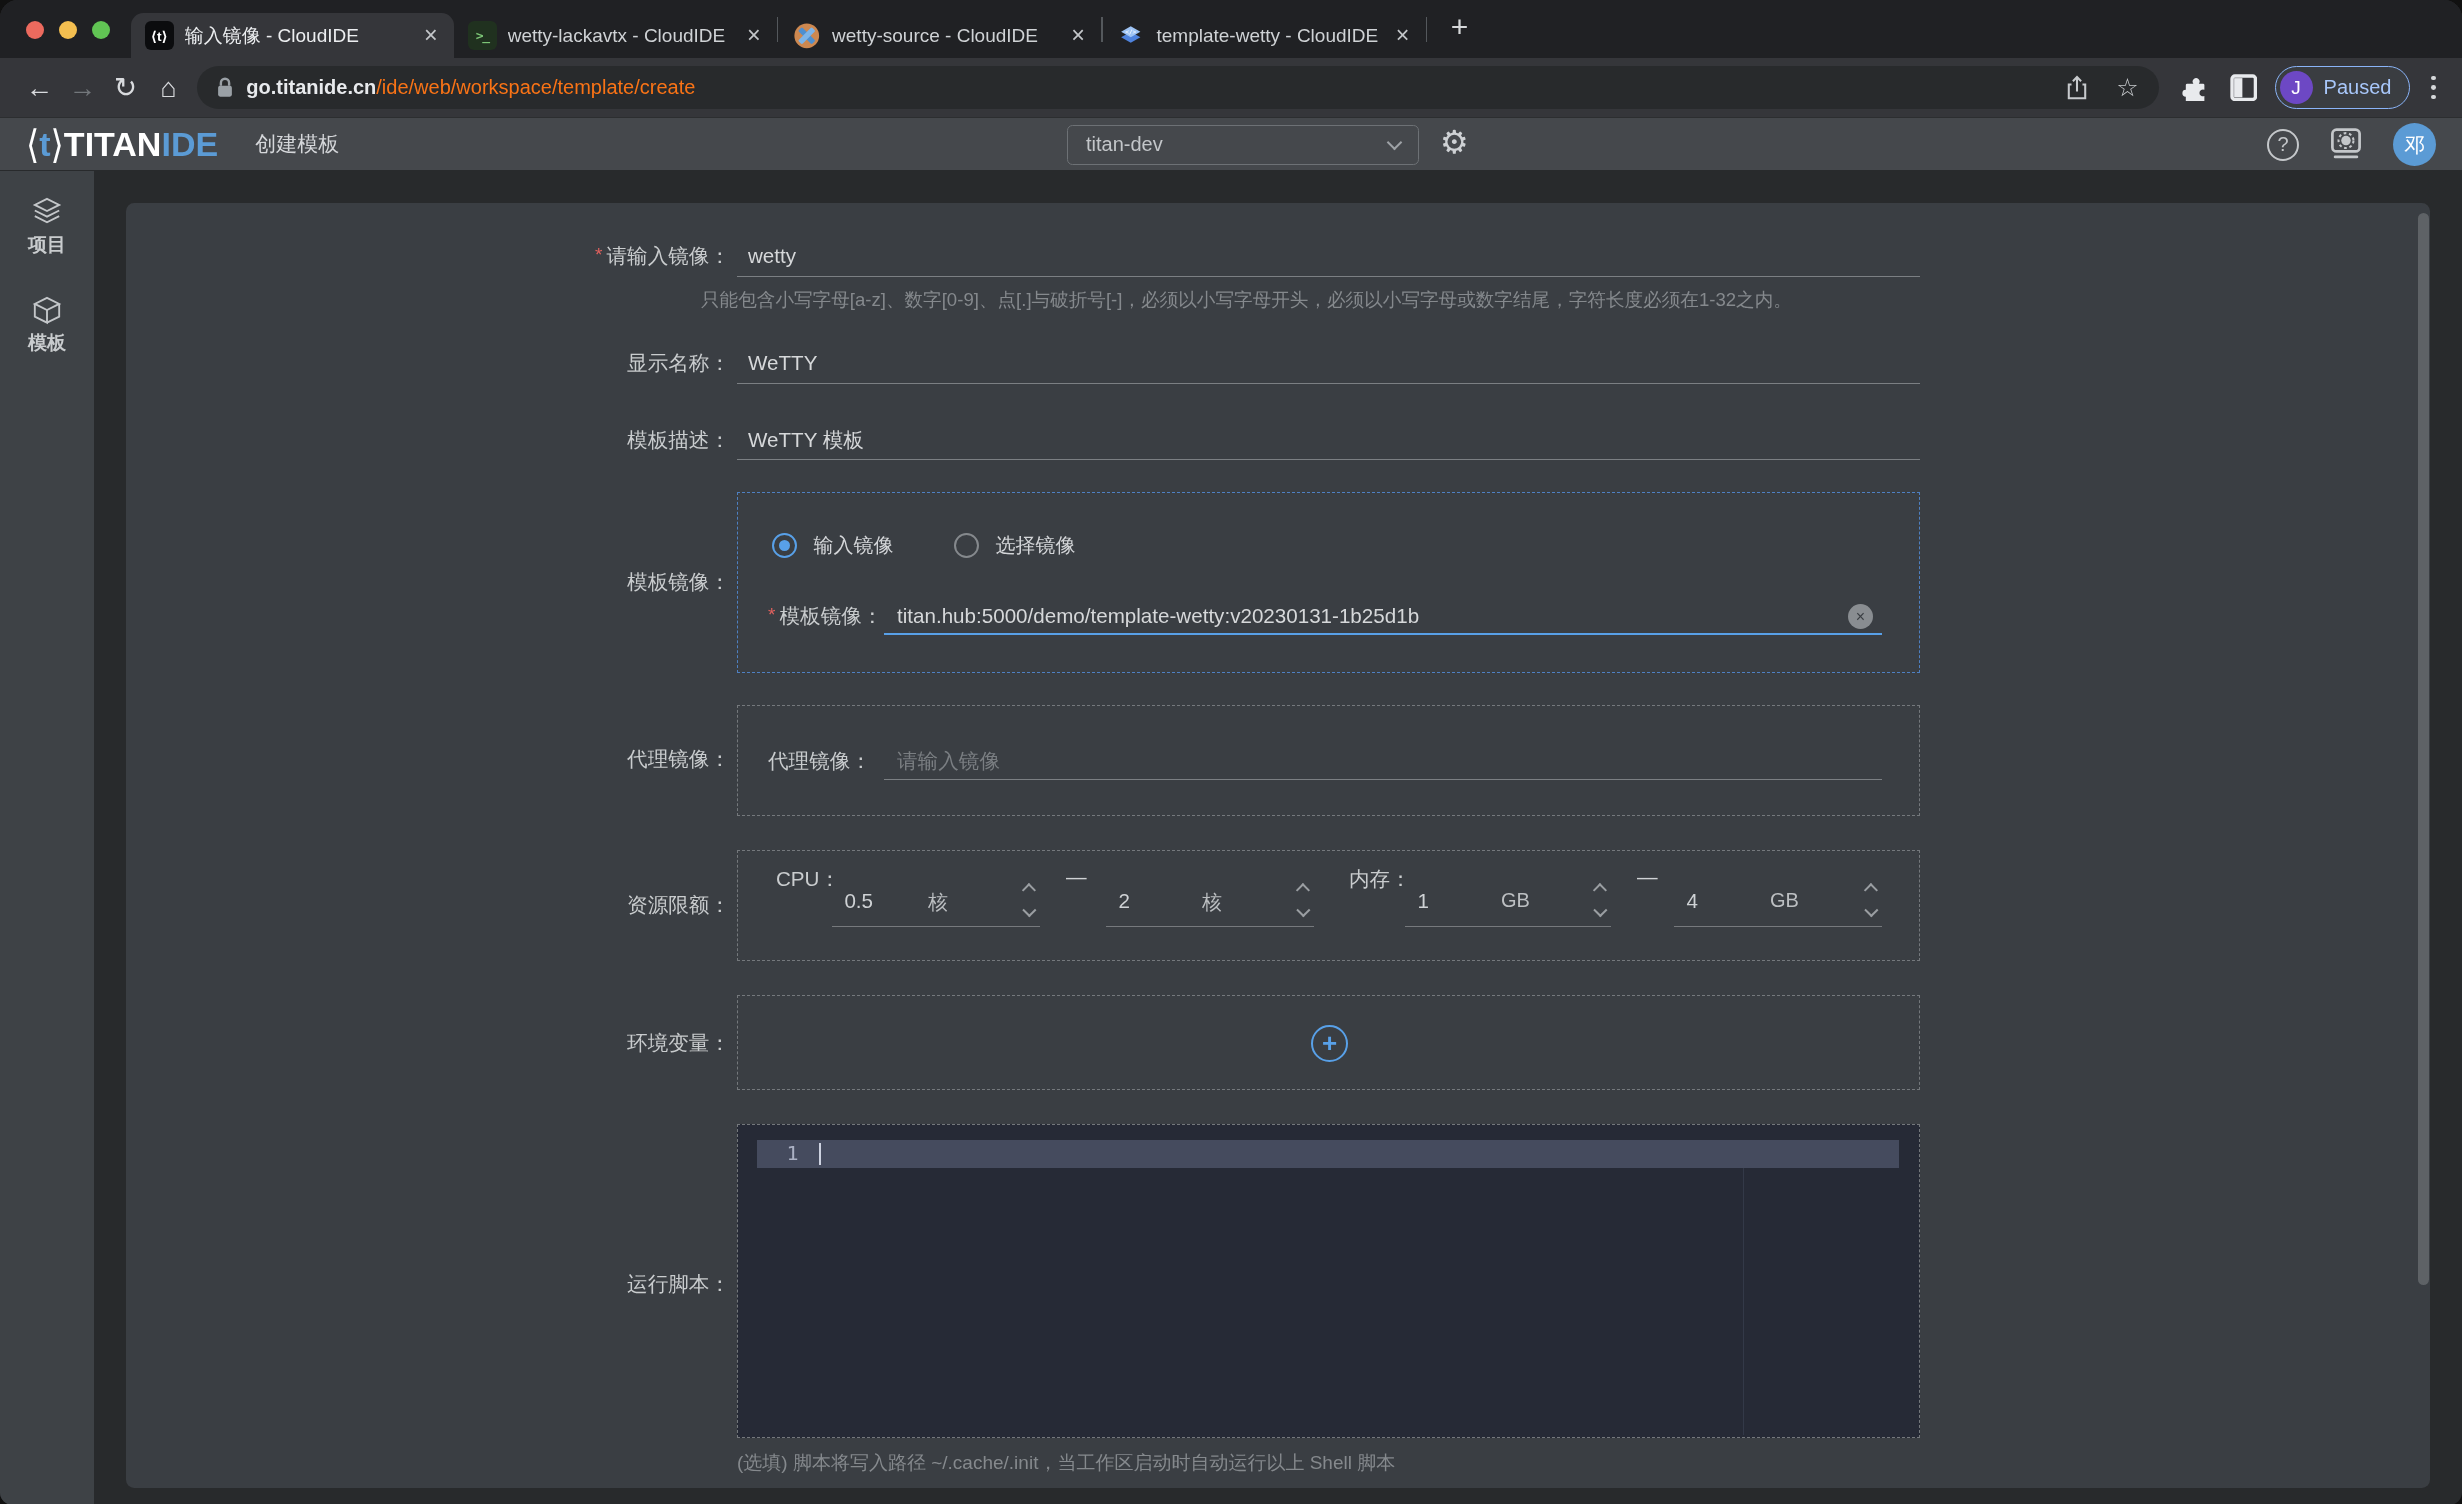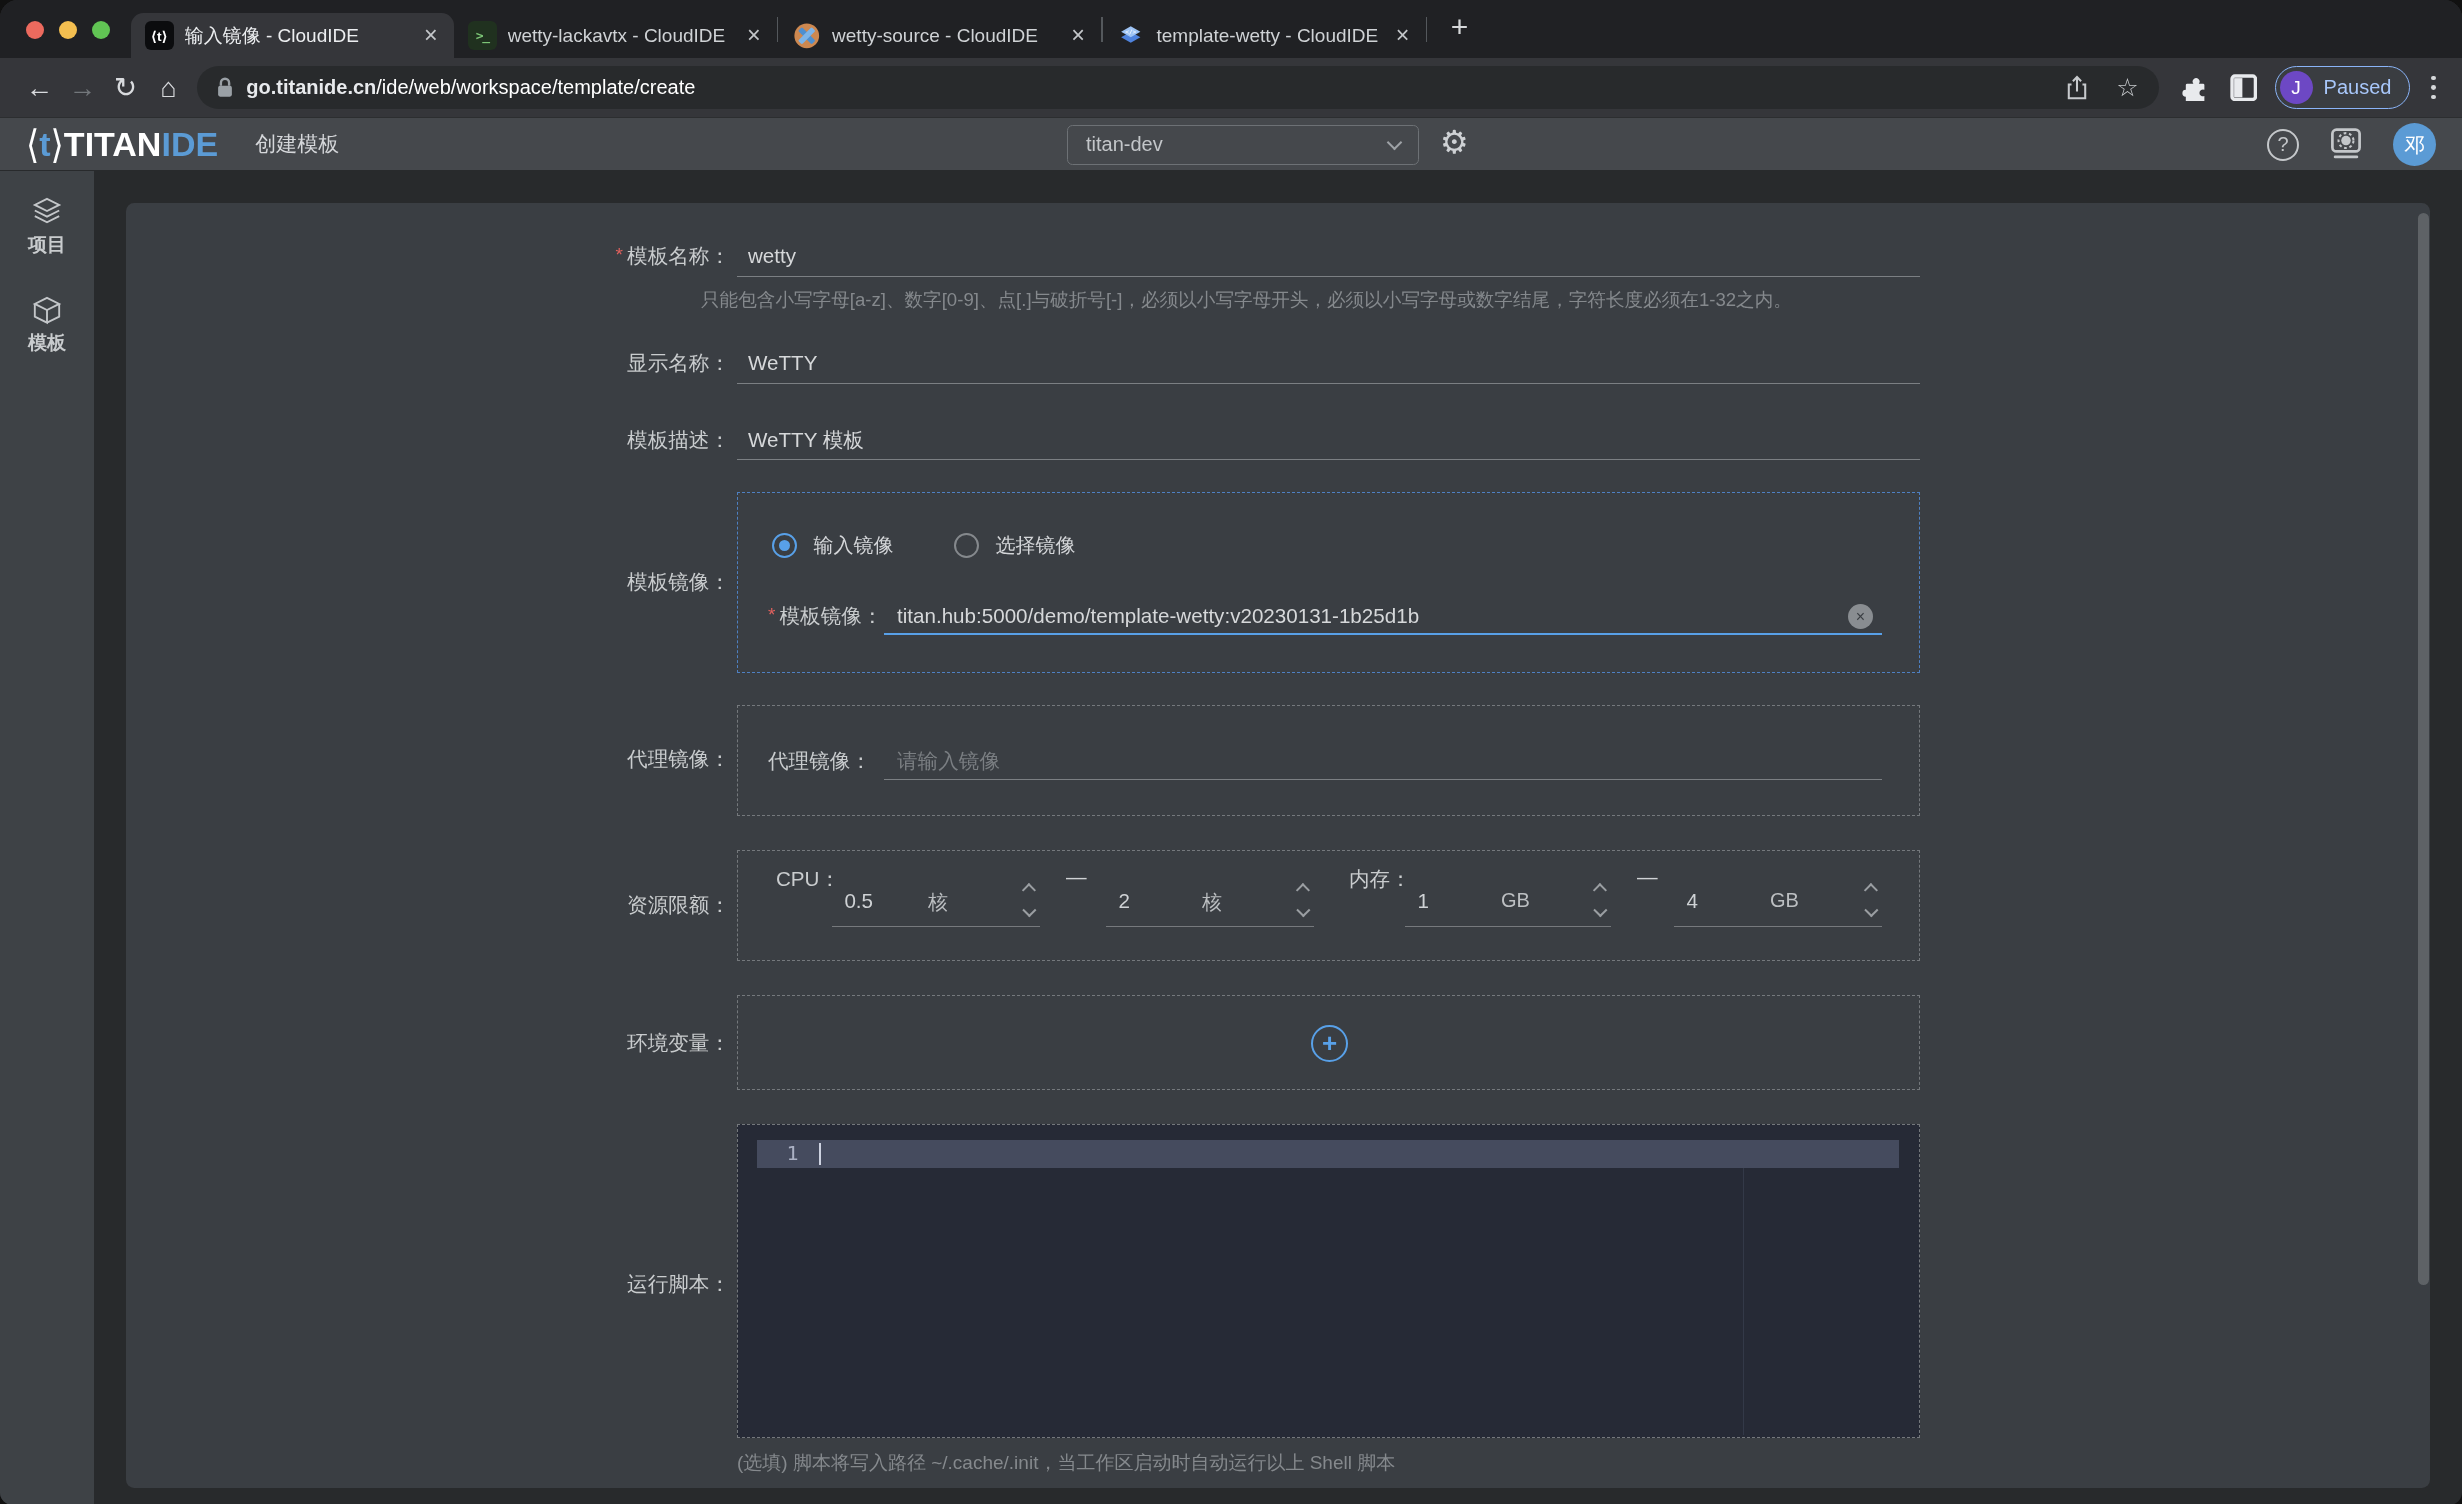--- a/index.html
+++ b/index.html
@@ -26,21 +26,21 @@
           align-items:center;justify-content:center;font-size:30px;color:#d6d8da;align-self:center;}
 
   
   .toolbar{height:59px;background:#35363a;display:flex;align-items:center;padding:0 18px;}
   .navbtn{width:43px;height:43px;border-radius:50%;display:flex;align-items:center;justify-content:center;
           font-size:27.5px;color:#d9dbde;flex:none;}
   .navbtn.dim{color:#73777b;}
   .urlbar{flex:1;height:43px;background:#282a2c;border-radius:23.4px;display:flex;align-items:center;
           padding:0 12.4px 0 19px;margin:0 11px 0 6.9px;font-size:20px;color:#e8eaed;gap:12.4px;min-width:0;}
   .url-text{flex:1;white-space:nowrap;overflow:hidden;}
-  .url-path{color:#ffffff;}
+  .url-path{color:#f97316;}
   .urlicon{flex:none;display:flex;align-items:center;justify-content:center;width:38px;height:38px;
            color:#c7cacd;font-size:25px;}
   .toolicon{flex:none;display:flex;align-items:center;justify-content:center;width:41px;height:41px;
             color:#e8eaed;margin:0 4.1px;}
   .profile{flex:none;height:43px;border:1.4px solid #8ab4f8;border-radius:23.4px;display:flex;align-items:center;
            padding:2.7px 18px 2.7px 3.4px;margin:0 6.9px;gap:11px;background:#3a3d41;}
   .pcirc{width:33px;height:33px;border-radius:50%;background:#6d48c4;color:#fff;font-size:19px;
          display:flex;align-items:center;justify-content:center;}
   .paused{color:#a8c7fa;font-size:20px;}
   .dots{display:flex;flex-direction:column;gap:4.8px;margin-left:5.5px;padding:0 8.2px;}
@@ -246,21 +246,21 @@
         <polyline points="3,9.5 3,23 16,29.5 16,16"></polyline>
         <polyline points="29,9.5 29,23 16,29.5"></polyline>
       </svg>
       <span>模板</span>
     </div>
   </div>
 
   <div class="panel">
     <div class="scrollthumb"></div>
 
-    <div class="flabel" style="top:39px"><span class="star">*</span><span>模板名称：</span></div>
+    <div class="flabel" style="top:39px"><span class="star">*</span><span>请输入镜像：</span></div>
     <div class="fvalue" style="left:622px;top:39px">wetty</div>
     <div class="uline" style="left:611px;top:73px;width:1183px"></div>
     <div class="fhint" style="left:575px;top:84px">只能包含小写字母[a-z]、数字[0-9]、点[.]与破折号[-]，必须以小写字母开头，必须以小写字母或数字结尾，字符长度必须在1-32之内。</div>
 
     <div class="flabel" style="top:146px">显示名称：</div>
     <div class="fvalue" style="left:622px;top:146px">WeTTY</div>
     <div class="uline" style="left:611px;top:180px;width:1183px"></div>
 
     <div class="flabel" style="top:223px">模板描述：</div>
     <div class="fvalue" style="left:622px;top:223px">WeTTY 模板</div>

